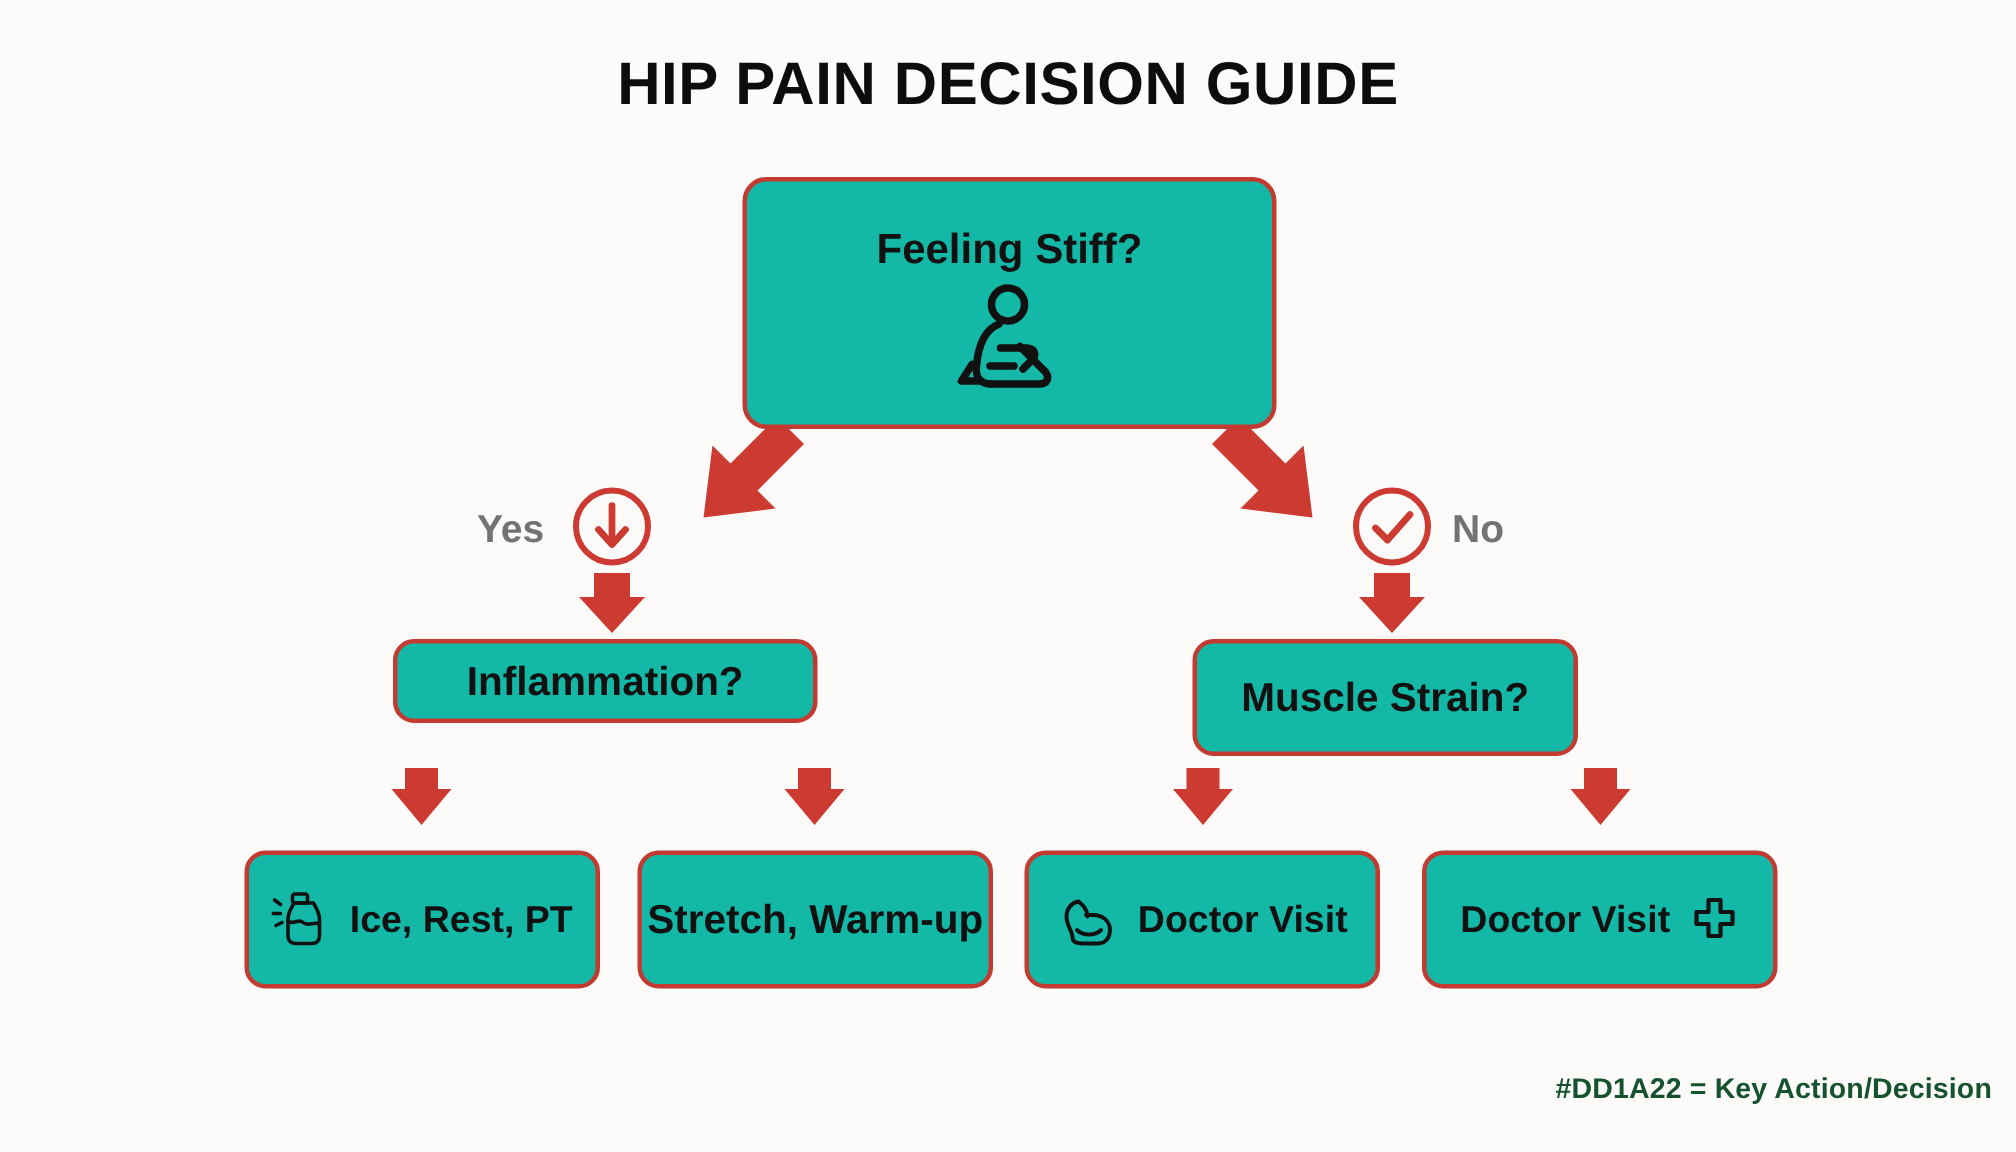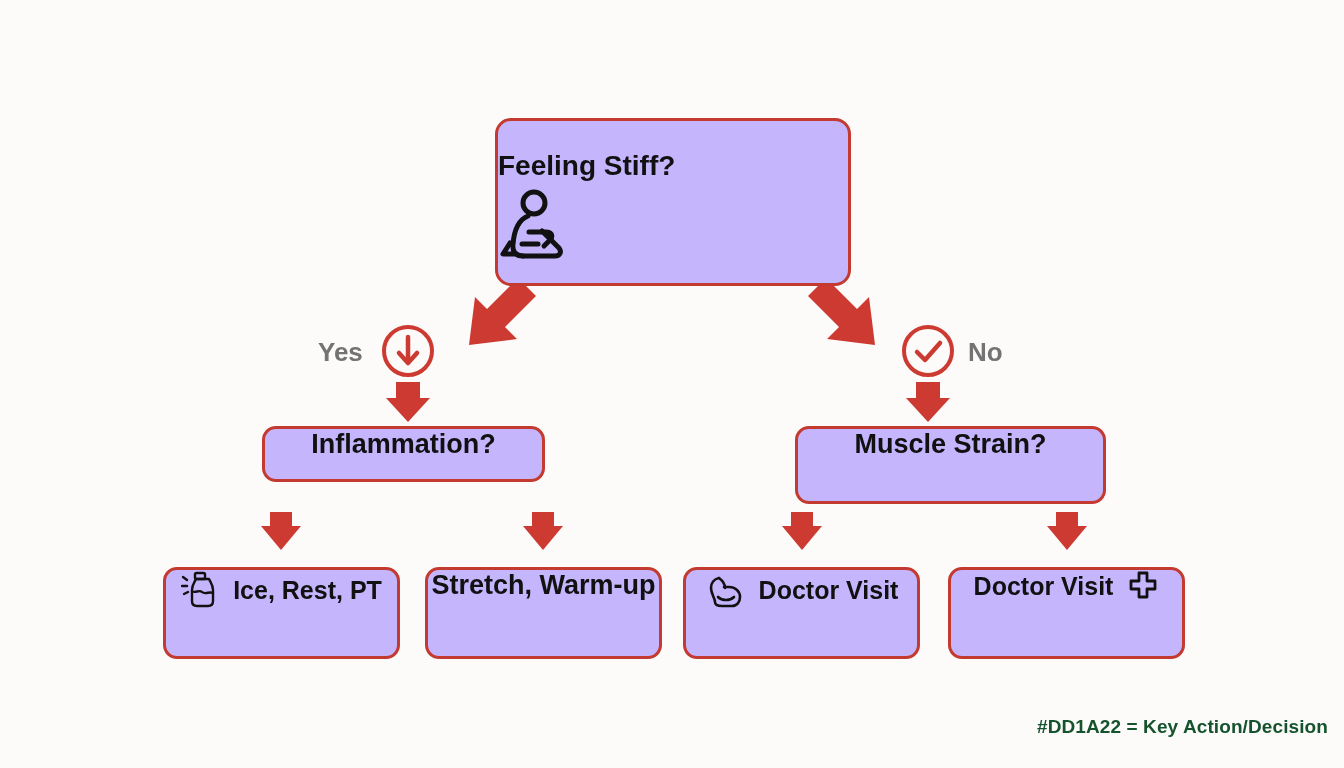--- a/index.html
+++ b/index.html
@@ -28,25 +28,25 @@
     text-align: center;
     font-size: 40px;
     font-weight: bold;
     letter-spacing: 0.4px;
     color: #0d0d0d;
   }
   
   .node {
     position: absolute;
     box-sizing: border-box;
-    background: #c4b5fd;
+    background: #14b8a6;
     border: 3px solid #c33a30;
     border-radius: 14px;
     display: flex;
-    align-items: flex-start;
+    align-items: center;
     justify-content: center;
   }
   .node-root {
     left: 495px;
     top: 118px;
     width: 356px;
     height: 168px;
     border-radius: 16px;
     flex-direction: column;
     gap: 6px;
@@ -63,21 +63,21 @@
   }
   .node-mid-left {
     left: 262px;
     top: 426px;
     width: 283px;
     height: 56px;
   }
   .node-mid-right {
     left: 795px;
     top: 426px;
-    width: 311px;
+    width: 257px;
     height: 78px;
   }
   .node-leaf {
     top: 567px;
     width: 237px;
     height: 92px;
   }
   .leaf-1 { left: 163px; }
   .leaf-2 { left: 425px; }
   .leaf-3 { left: 683px; }
@@ -129,20 +129,21 @@
     font-weight: bold;
     color: #14532d;
     letter-spacing: 0.1px;
   }
 </style>
 </head>
 <body>
 
 <div class="canvas">
 
+  <div class="title">HIP PAIN DECISION GUIDE</div>
 
   <svg class="connectors" viewBox="0 0 1344 768" xmlns="http://www.w3.org/2000/svg">
     <g fill="#cc3a31">
 
       <g>
         <path d="M 536 296 L 505 327 L 517 339 L 469 345 L 475 297 L 487 309 L 518 278 Z"></path>
       </g>
 
       <g>
         <path d="M 826 278 L 857 309 L 869 297 L 875 345 L 827 339 L 839 327 L 808 296 Z"></path>

